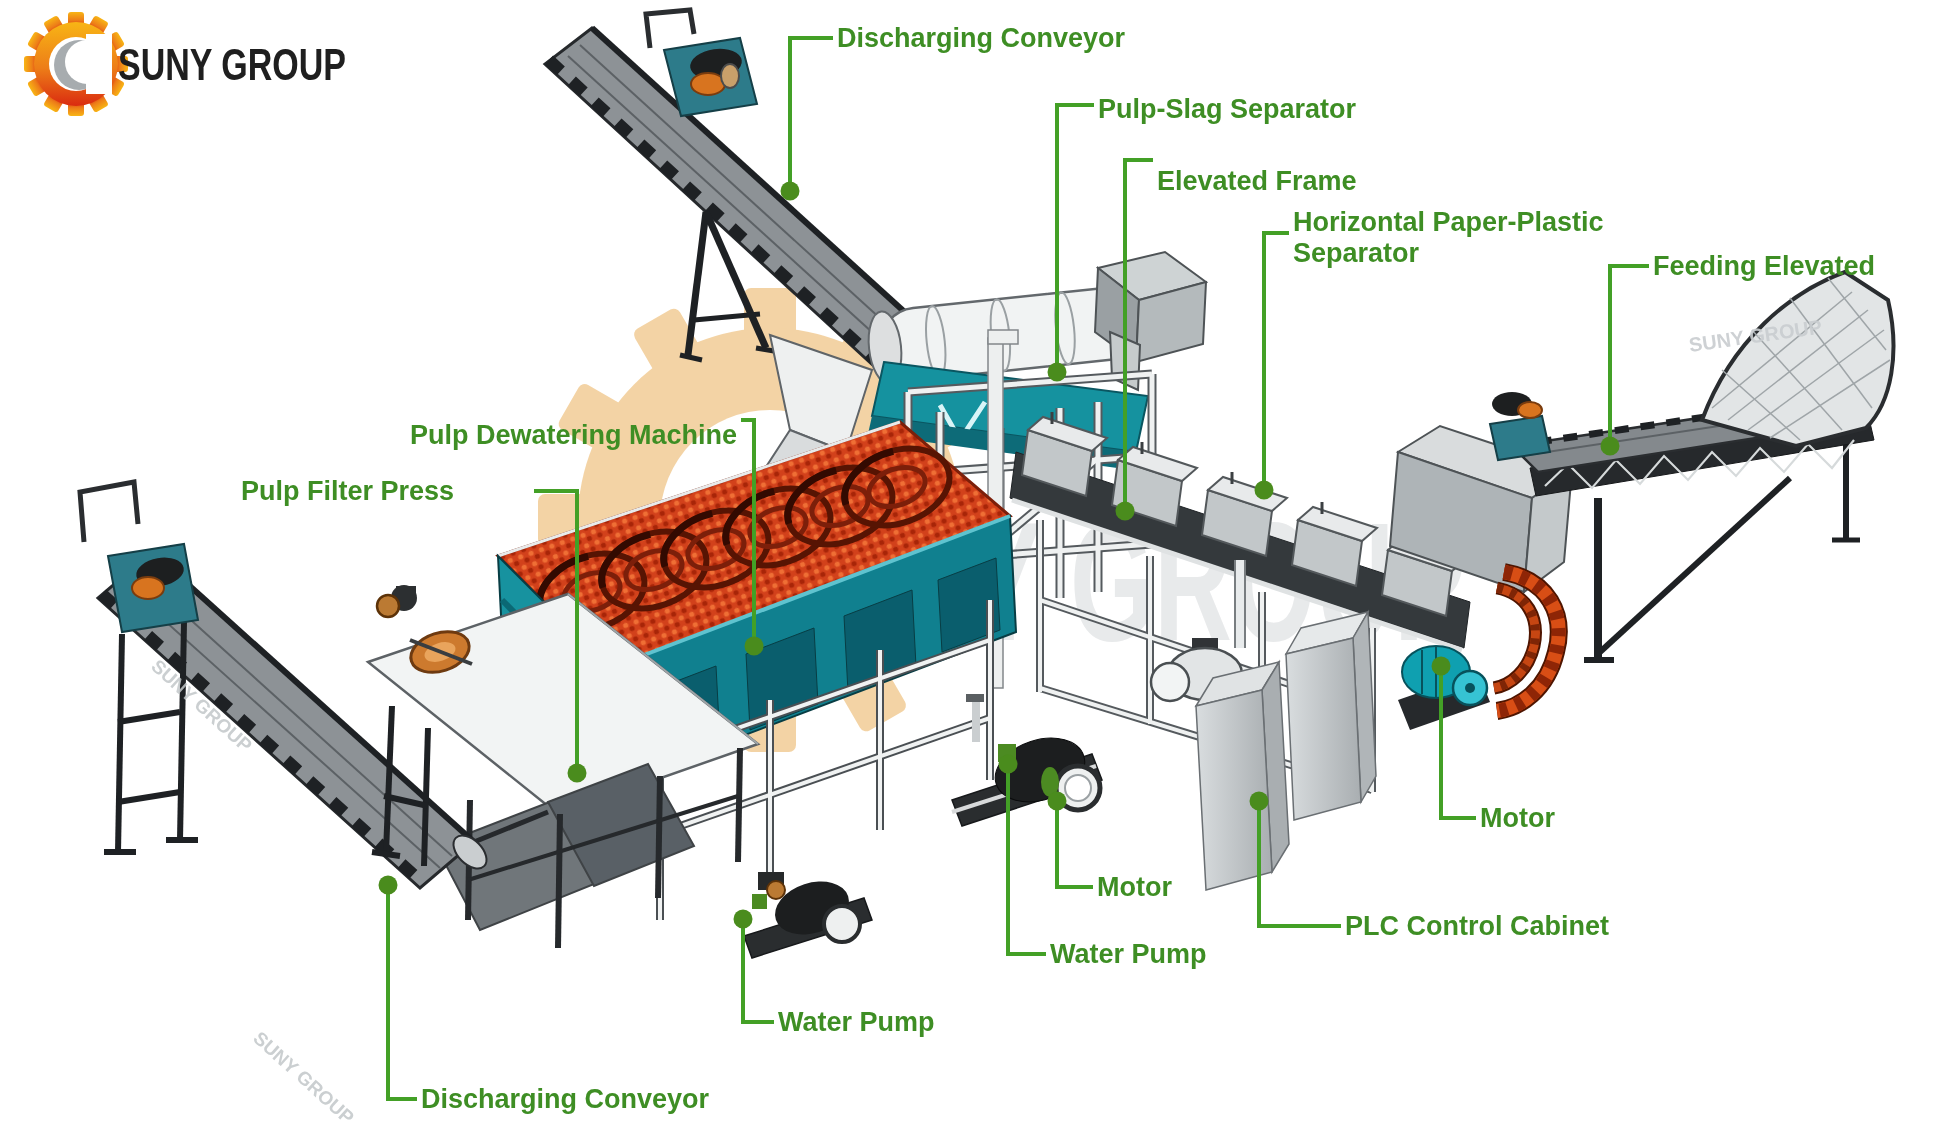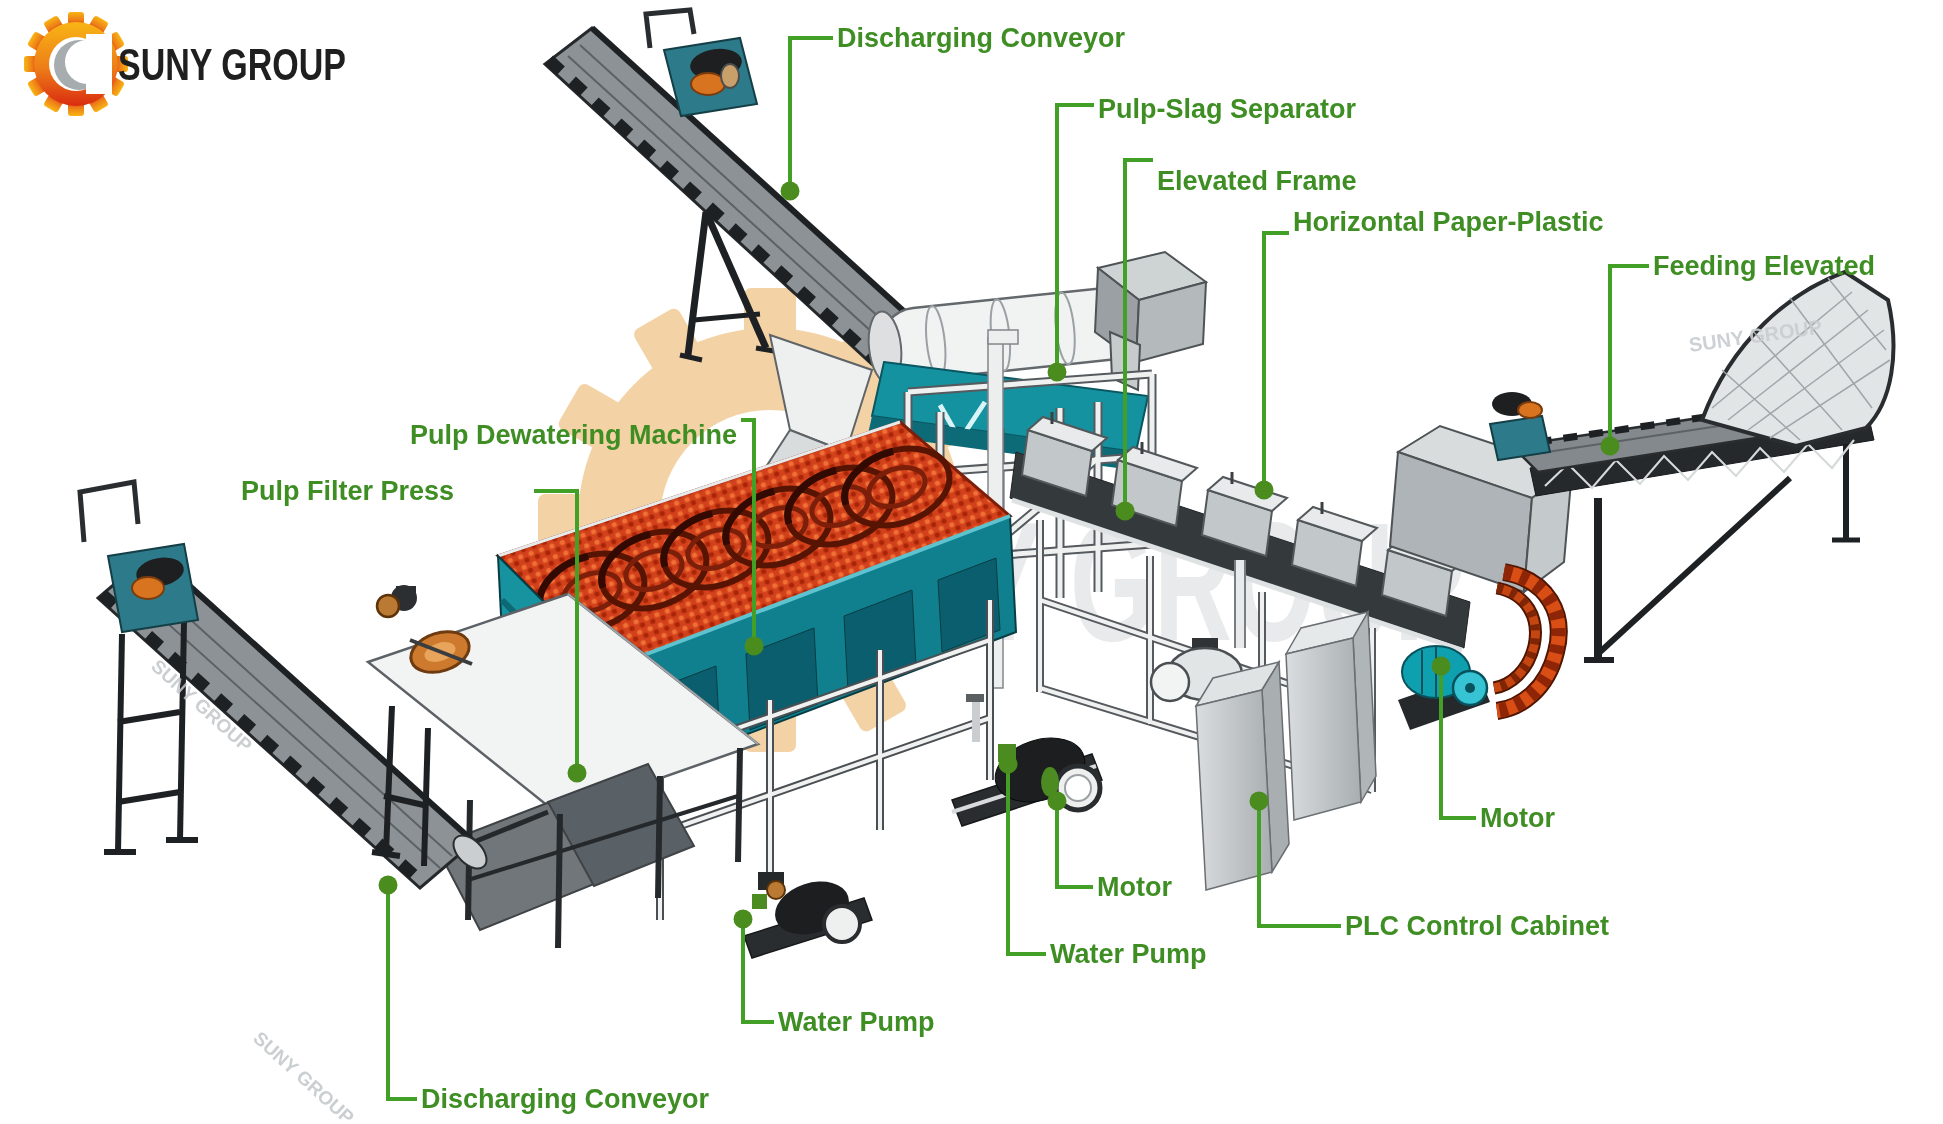--- a/index.html
+++ b/index.html
@@ -428,20 +428,21 @@
         <div>Discharging Conveyor</div>
       </div>
       <div class="lbl" style="left: 1098px; top: 94px;">
         <div>Pulp-Slag Separator</div>
       </div>
       <div class="lbl" style="left: 1157px; top: 145px; margin-top: 21px;">
         <div>Elevated Frame</div>
       </div>
       <div class="lbl" style="left: 1293px; top: 199px; margin-top: 8px;">
         <div>Horizontal Paper-Plastic</div>
+        <div>Separator</div>
       </div>
       <div class="lbl" style="left: 1653px; top: 251px;">
         <div>Feeding Elevated</div>
       </div>
       <div class="lbl" style="right: 1206px; top: 420px;">
         <div>Pulp Dewatering Machine</div>
       </div>
       <div class="lbl" style="right: 1489px; top: 476px;">
         <div>Pulp Filter Press</div>
       </div>

